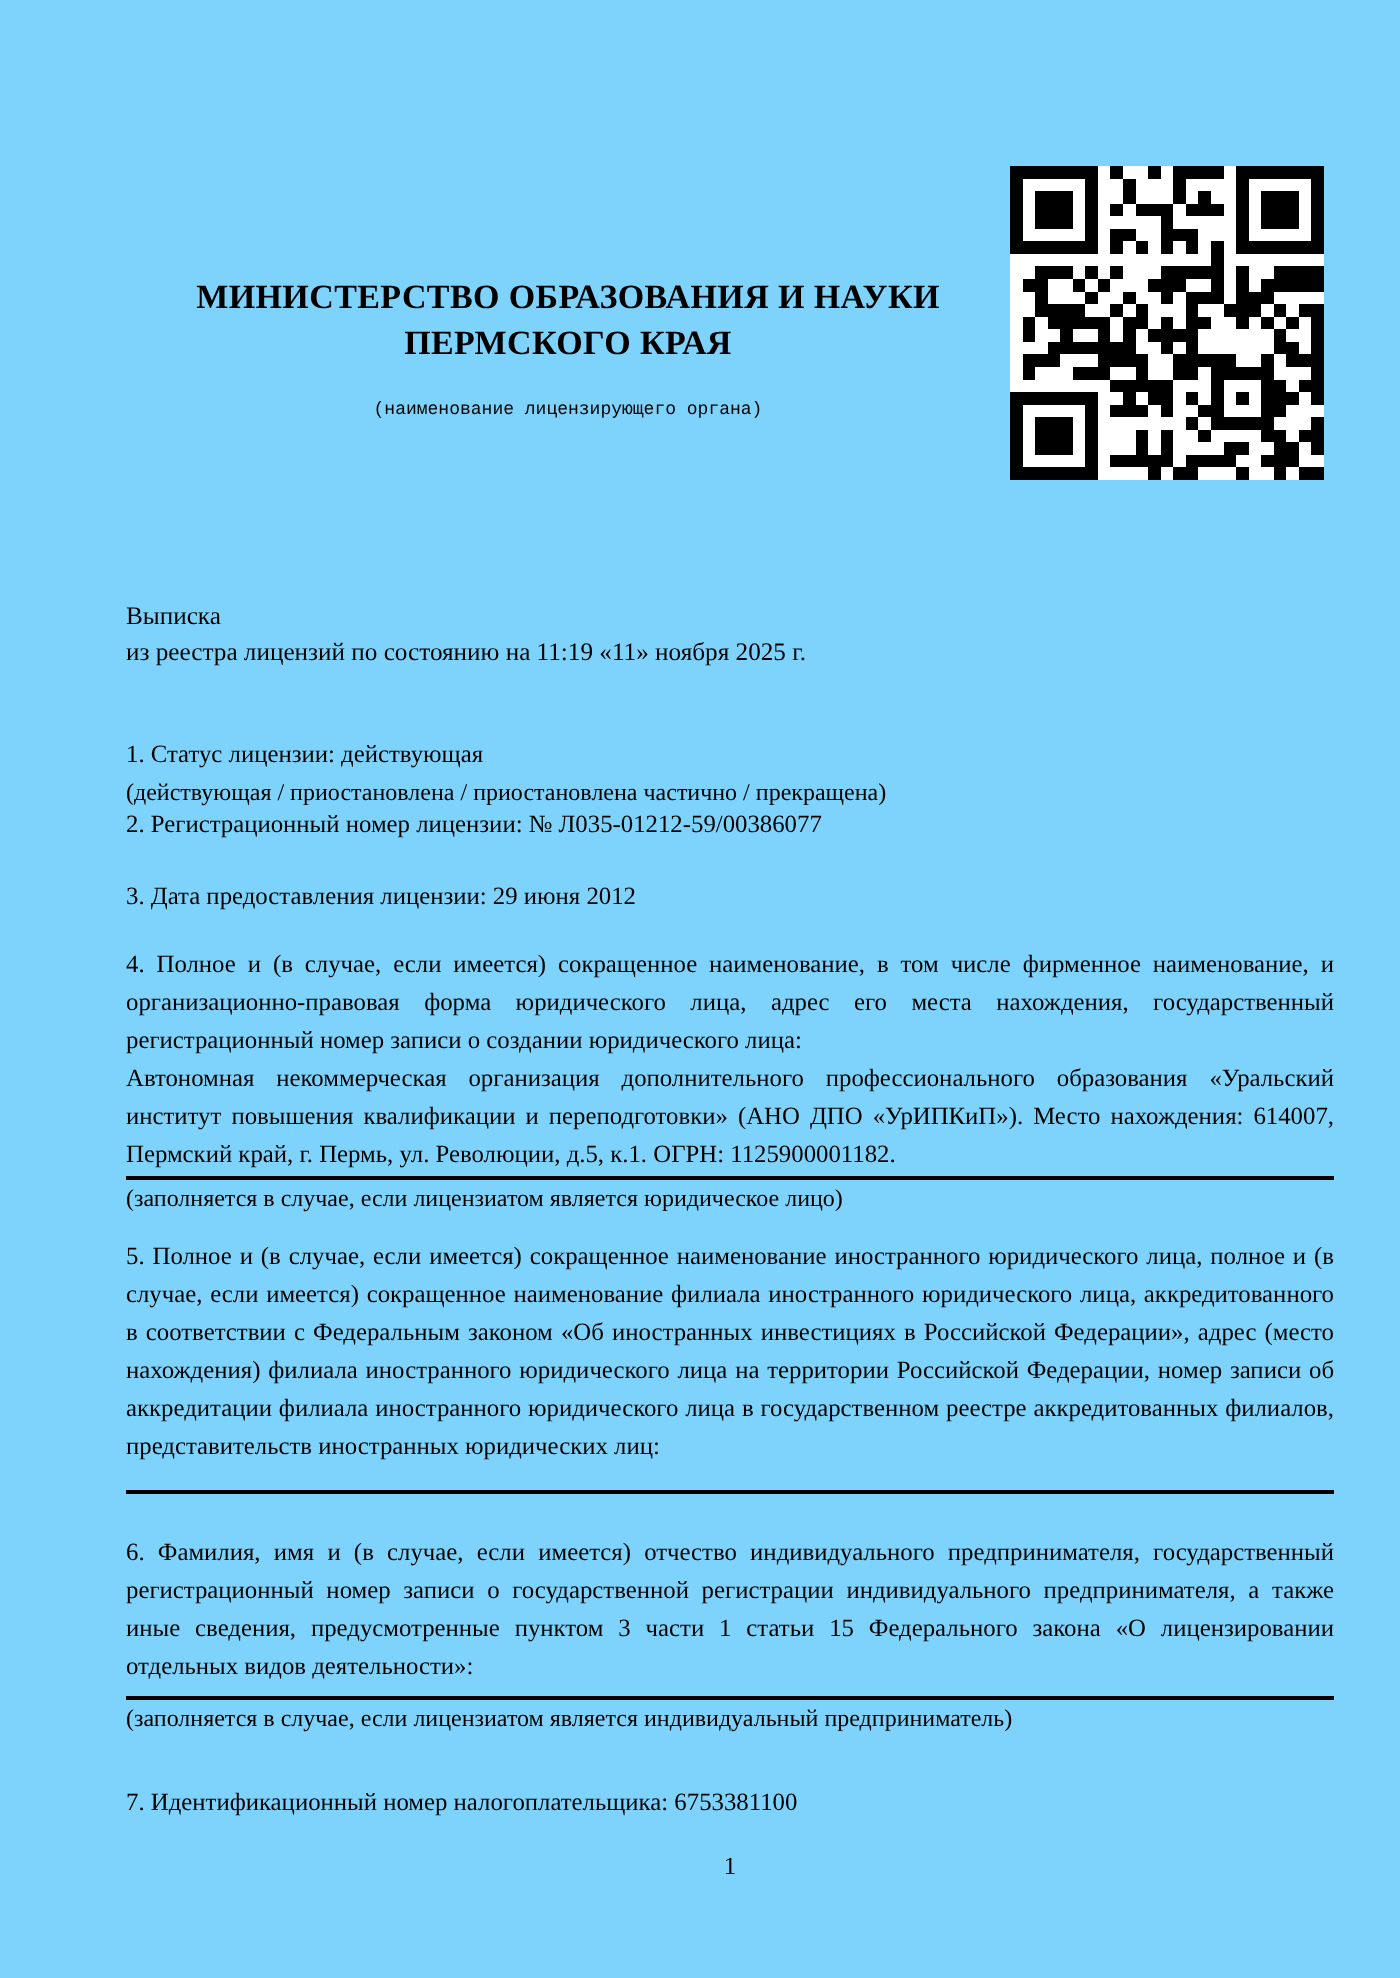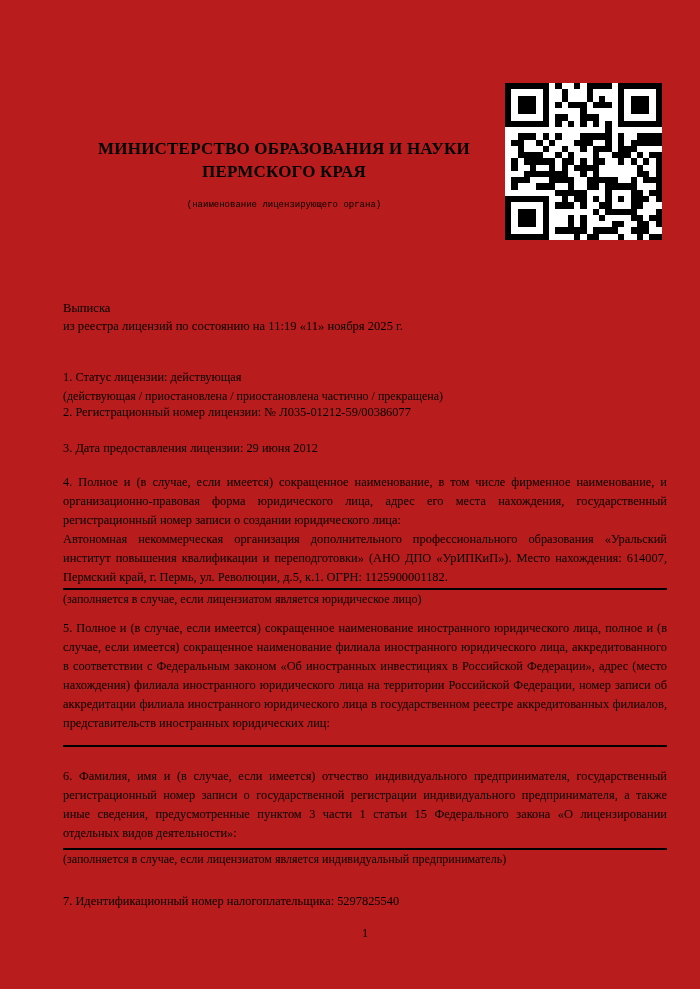--- a/index.html
+++ b/index.html
@@ -1,17 +1,17 @@
 <!DOCTYPE html>
 <html><head>
 <meta charset="utf-8">
 <style>
   html,body{margin:0;padding:0;background:#ffffff;}
   .page{
-    width:700px;height:989px;background:#b91c1c;color:#000;
+    width:700px;height:989px;background:#7dd3fc;color:#000;
     font-family:"Liberation Serif","DejaVu Serif",serif;
     overflow:hidden;position:relative;box-sizing:border-box;
   }
   .header-row{display:flex;justify-content:space-between;align-items:flex-start;padding:83px 38px 0 63px;}
   .org-block{flex:1 1 auto;text-align:center;padding-top:54px;}
   .org-name{font-weight:bold;font-size:17px;line-height:23px;letter-spacing:.2px;}
   .org-caption{font-size:9px;line-height:12px;margin-top:16px;font-family:Liberation Mono, monospace;}
   .qr-box{width:157px;height:157px;flex:0 0 auto;}
   .qr-box svg{width:157px;height:157px;display:block;shape-rendering:crispEdges;}
   .content{padding:0 33px 0 63px;font-size:12.4px;line-height:19px;}
@@ -389,18 +389,18 @@
     <div class="field-rule m-rule4"></div>
     <div class="caption m-cap4">(заполняется в случае, если лицензиатом является юридическое лицо)</div>
 
     <div class="para m-item5">5. Полное и (в случае, если имеется) сокращенное наименование иностранного юридического лица, полное и (в случае, если имеется) сокращенное наименование филиала иностранного юридического лица, аккредитованного в соответствии с Федеральным законом «Об иностранных инвестициях в Российской Федерации», адрес (место нахождения) филиала иностранного юридического лица на территории Российской Федерации, номер записи об аккредитации филиала иностранного юридического лица в государственном реестре аккредитованных филиалов, представительств иностранных юридических лиц:</div>
     <div class="field-rule m-rule5"></div>
 
     <div class="para m-item6">6. Фамилия, имя и (в случае, если имеется) отчество индивидуального предпринимателя, государственный регистрационный номер записи о государственной регистрации индивидуального предпринимателя, а также иные сведения, предусмотренные пунктом 3 части 1 статьи 15 Федерального закона «О лицензировании отдельных видов деятельности»:</div>
     <div class="field-rule m-rule6"></div>
     <div class="caption m-cap6">(заполняется в случае, если лицензиатом является индивидуальный предприниматель)</div>
 
-    <div class="m-item7">7. Идентификационный номер налогоплательщика: 5297825540</div>
+    <div class="m-item7">7. Идентификационный номер налогоплательщика: 6753381100</div>
 
     <div class="page-num">1</div>
 
   </div>
 </div>
 
 </body></html>

